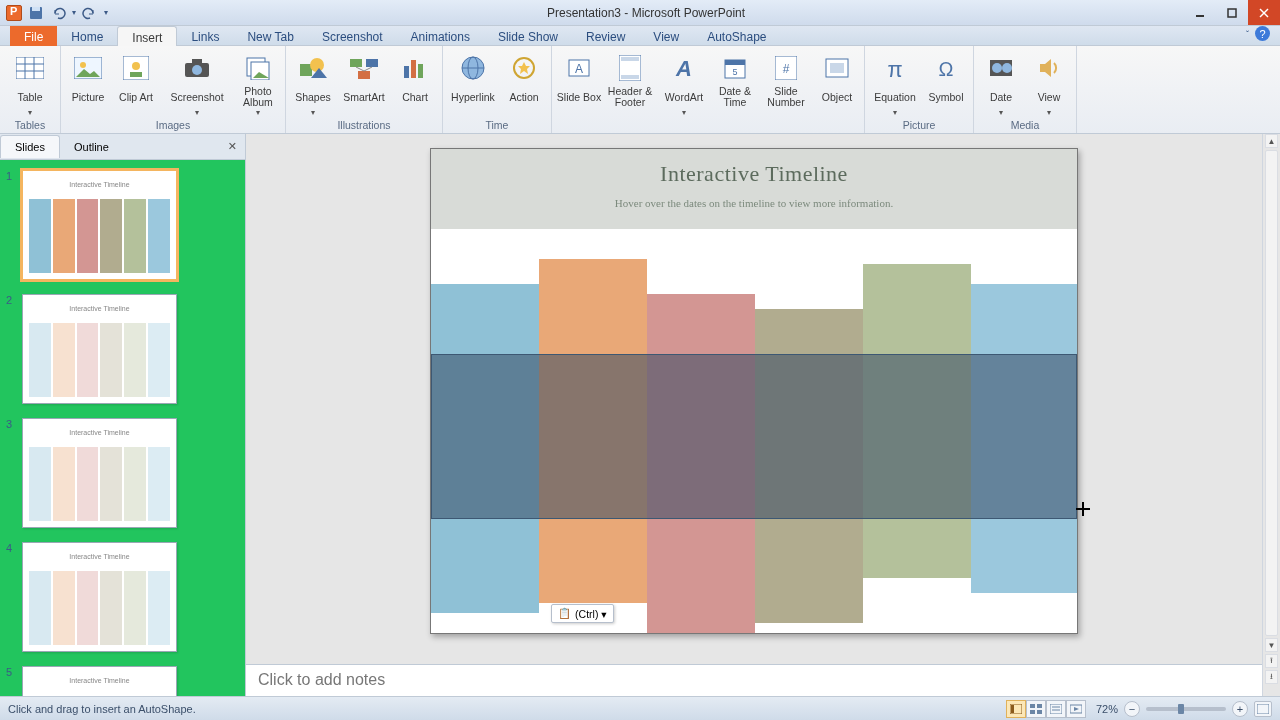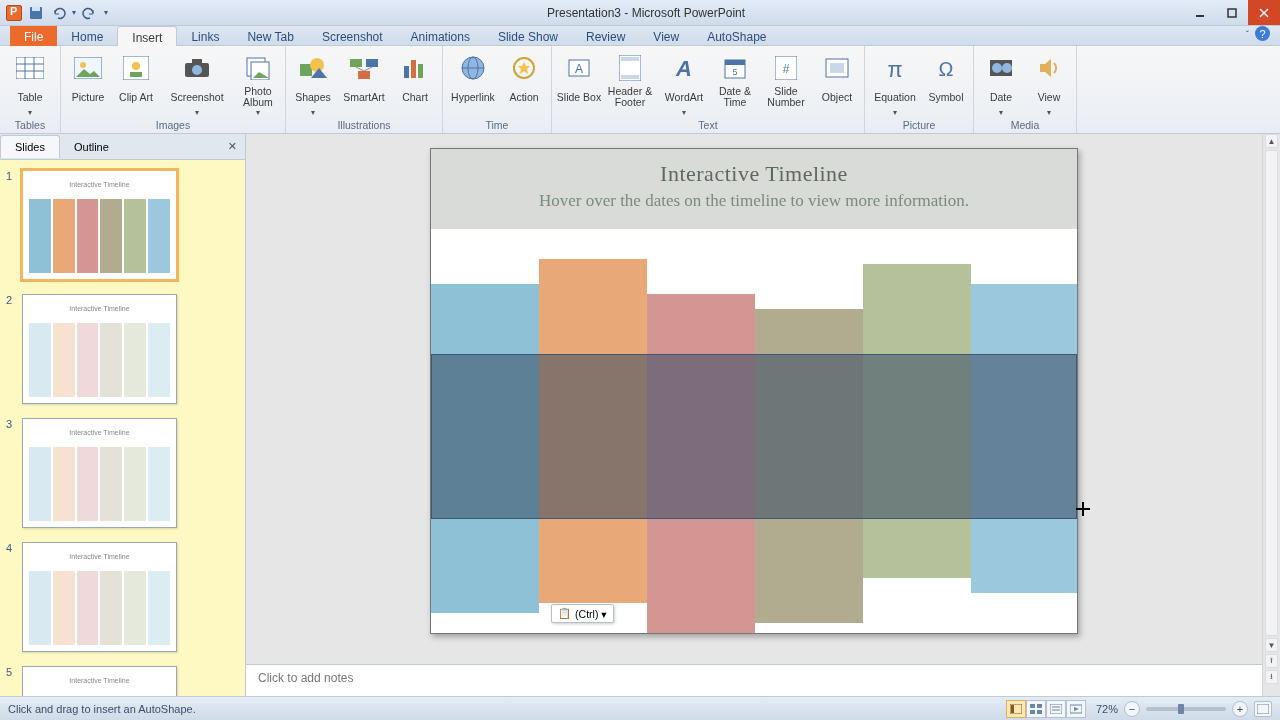--- a/index.html
+++ b/index.html
@@ -40,50 +40,50 @@
 .group .label { font-size:10.5px; color:#5a6b83; text-align:center; padding:2px 0; }
 .rbtn { width:52px; display:flex; flex-direction:column; align-items:center; gap:2px; padding-top:3px; cursor:pointer; border-radius:3px; }
 .rbtn .ic { width:32px; height:32px; display:flex; align-items:center; justify-content:center; }
 .rbtn .lbl { font-size:10.5px; color:#3b3b3b; text-align:center; line-height:11px; min-height:22px; display:flex; align-items:center; }
 .rbtn .arrow { font-size:8px; color:#555; margin-top:-2px; }
 .rbtn.narrow { width:46px; }
 .rbtn.wide   { width:72px; }
 
 
 .workspace { flex:1; display:flex; min-height:0; }
-.thumbnails-pane { width:246px; background:#fef9c3; border-right:1px solid var(--ribbon-border); display:flex; flex-direction:column; }
+.thumbnails-pane { width:246px; background:#22c55e; border-right:1px solid var(--ribbon-border); display:flex; flex-direction:column; }
 .pane-tabs { height:26px; display:flex; align-items:center; border-bottom:1px solid var(--ribbon-border); font-size:11px; background:#e0e7ef; }
 .pane-tab { padding:5px 14px; cursor:pointer; }
 .pane-tab.active { background:#f5f7fa; border:1px solid var(--ribbon-border); border-bottom:none; border-top-left-radius:3px; border-top-right-radius:3px; }
 .pane-close { margin-left:auto; padding:0 8px; cursor:pointer; color:#555; }
 .thumbs { flex:1; overflow:auto; padding:10px 10px 0 6px; display:flex; flex-direction:column; gap:14px; }
 .thumb { display:flex; gap:6px; }
 .thumb .num { font-size:11px; color:#3c5a87; width:10px; }
 .thumb .mini { width:155px; height:110px; background:#fff; border:1px solid #9aa7b5; box-shadow:1px 1px 2px rgba(0,0,0,.15); position:relative; overflow:hidden; cursor:pointer; }
 .thumb.selected .mini { outline:3px solid #f4b55f; outline-offset:-1px; }
 .mini .mtitle { position:absolute; top:10px; left:0; right:0; text-align:center; font-size:7px; color:#888; }
 .mini .mrow  { position:absolute; left:6px; right:6px; top:28px; bottom:6px; display:flex; gap:2px; align-items:stretch; }
 .mini .mrow > div { flex:1; }
 
 .editor { flex:1; background:var(--bg-gray); display:flex; flex-direction:column; min-width:0; }
 .canvas-wrap { flex:1; overflow:hidden; display:flex; justify-content:center; align-items:flex-start; padding:14px 0 0 0; }
 .slide { width:648px; height:486px; background:#fff; border:1px solid #777; box-shadow:2px 3px 6px rgba(0,0,0,.3); position:relative; overflow:hidden; }
 .title-block { height:80px; background:#d8dbd7; text-align:center; padding-top:12px; }
 .title-block h1 { font-size:22px; font-weight:400; color:#5c6b5d; font-family:Georgia, serif; letter-spacing:.5px; }
-.title-block p  { font-size:17px; color:#7c8a7d; margin-top:4px; font-family:Georgia, serif; }
+.title-block p  { font-size:11px; color:#7c8a7d; margin-top:10px; font-family:Georgia, serif; }
 .bars-area { position:relative; height:calc(100% - 80px); }
 .bar { position:absolute; }
 .overlay-rect { position:absolute; background:rgba(55,75,100,.55); border:1px solid #3d5873; }
 .ctrl-flyout { position:absolute; display:flex; align-items:center; gap:4px; padding:2px 6px; background:#fff; border:1px solid #b6bfcc; border-radius:2px; font-size:10.5px; box-shadow:1px 1px 3px rgba(0,0,0,.2); }
 .crosshair { position:absolute; width:14px; height:14px; }
 .crosshair::before, .crosshair::after { content:""; position:absolute; background:#000; }
 .crosshair::before { left:6px; top:0;  width:2px; height:14px; }
 .crosshair::after  { top:6px; left:0;  height:2px; width:14px; }
 
-.notes-pane { height:32px; background:#fff; border-top:1px solid var(--ribbon-border); padding:6px 12px; font-size:12px; color:#777; }
+.notes-pane { height:32px; background:#fff; border-top:1px solid var(--ribbon-border); padding:6px 12px; font-size:16px; color:#777; }
 .vscroll { width:18px; background:var(--bg-gray); border-left:1px solid #cfd6e0; position:relative; }
 .vscroll .track { position:absolute; top:16px; bottom:60px; left:2px; right:2px; background:#f3f3f3; border:1px solid #dadde3; border-radius:2px; }
 .vscroll .btn  { position:absolute; left:2px; right:2px; height:14px; background:#f3f3f3; border:1px solid #dadde3; display:flex; align-items:center; justify-content:center; font-size:8px; color:#555; cursor:pointer; }
 
 
 .statusbar { height:24px; background:linear-gradient(#e4ebf3,#cfdbe9); border-top:1px solid var(--ribbon-border); display:flex; align-items:center; font-size:11px; color:#3b4f6a; padding:0 8px; }
 .statusbar .sep { flex:1; }
 .statusbar .view-btns { display:flex; gap:0; }
 .statusbar .view-btn { width:20px; height:18px; border:1px solid #b6bfcc; background:#f2f5f9; display:flex; align-items:center; justify-content:center; cursor:pointer; }
 .statusbar .view-btn.active { background:#fce7b6; border-color:#e0b15a; }
@@ -352,21 +352,20 @@
       <div class="rbtn narrow">
         <div class="ic">
             <svg width="26" height="22">
               <rect x="2" y="2" width="22" height="18" fill="#fff" stroke="#4d74a8"></rect>
               <rect x="6" y="6" width="14" height="10" fill="#c9d7e8"></rect>
             </svg>
           </div>
         <div class="lbl">Object</div>
       </div>
     </div>
-    <div class="label">Text</div>
   </div>
 
   <div class="group">
     <div class="items">
       <div class="rbtn">
         <div class="ic">
             <svg width="26" height="24">
               <text x="13" y="21" text-anchor="middle" font-size="22" fill="#4d74a8">π</text>
             </svg>
           </div>

